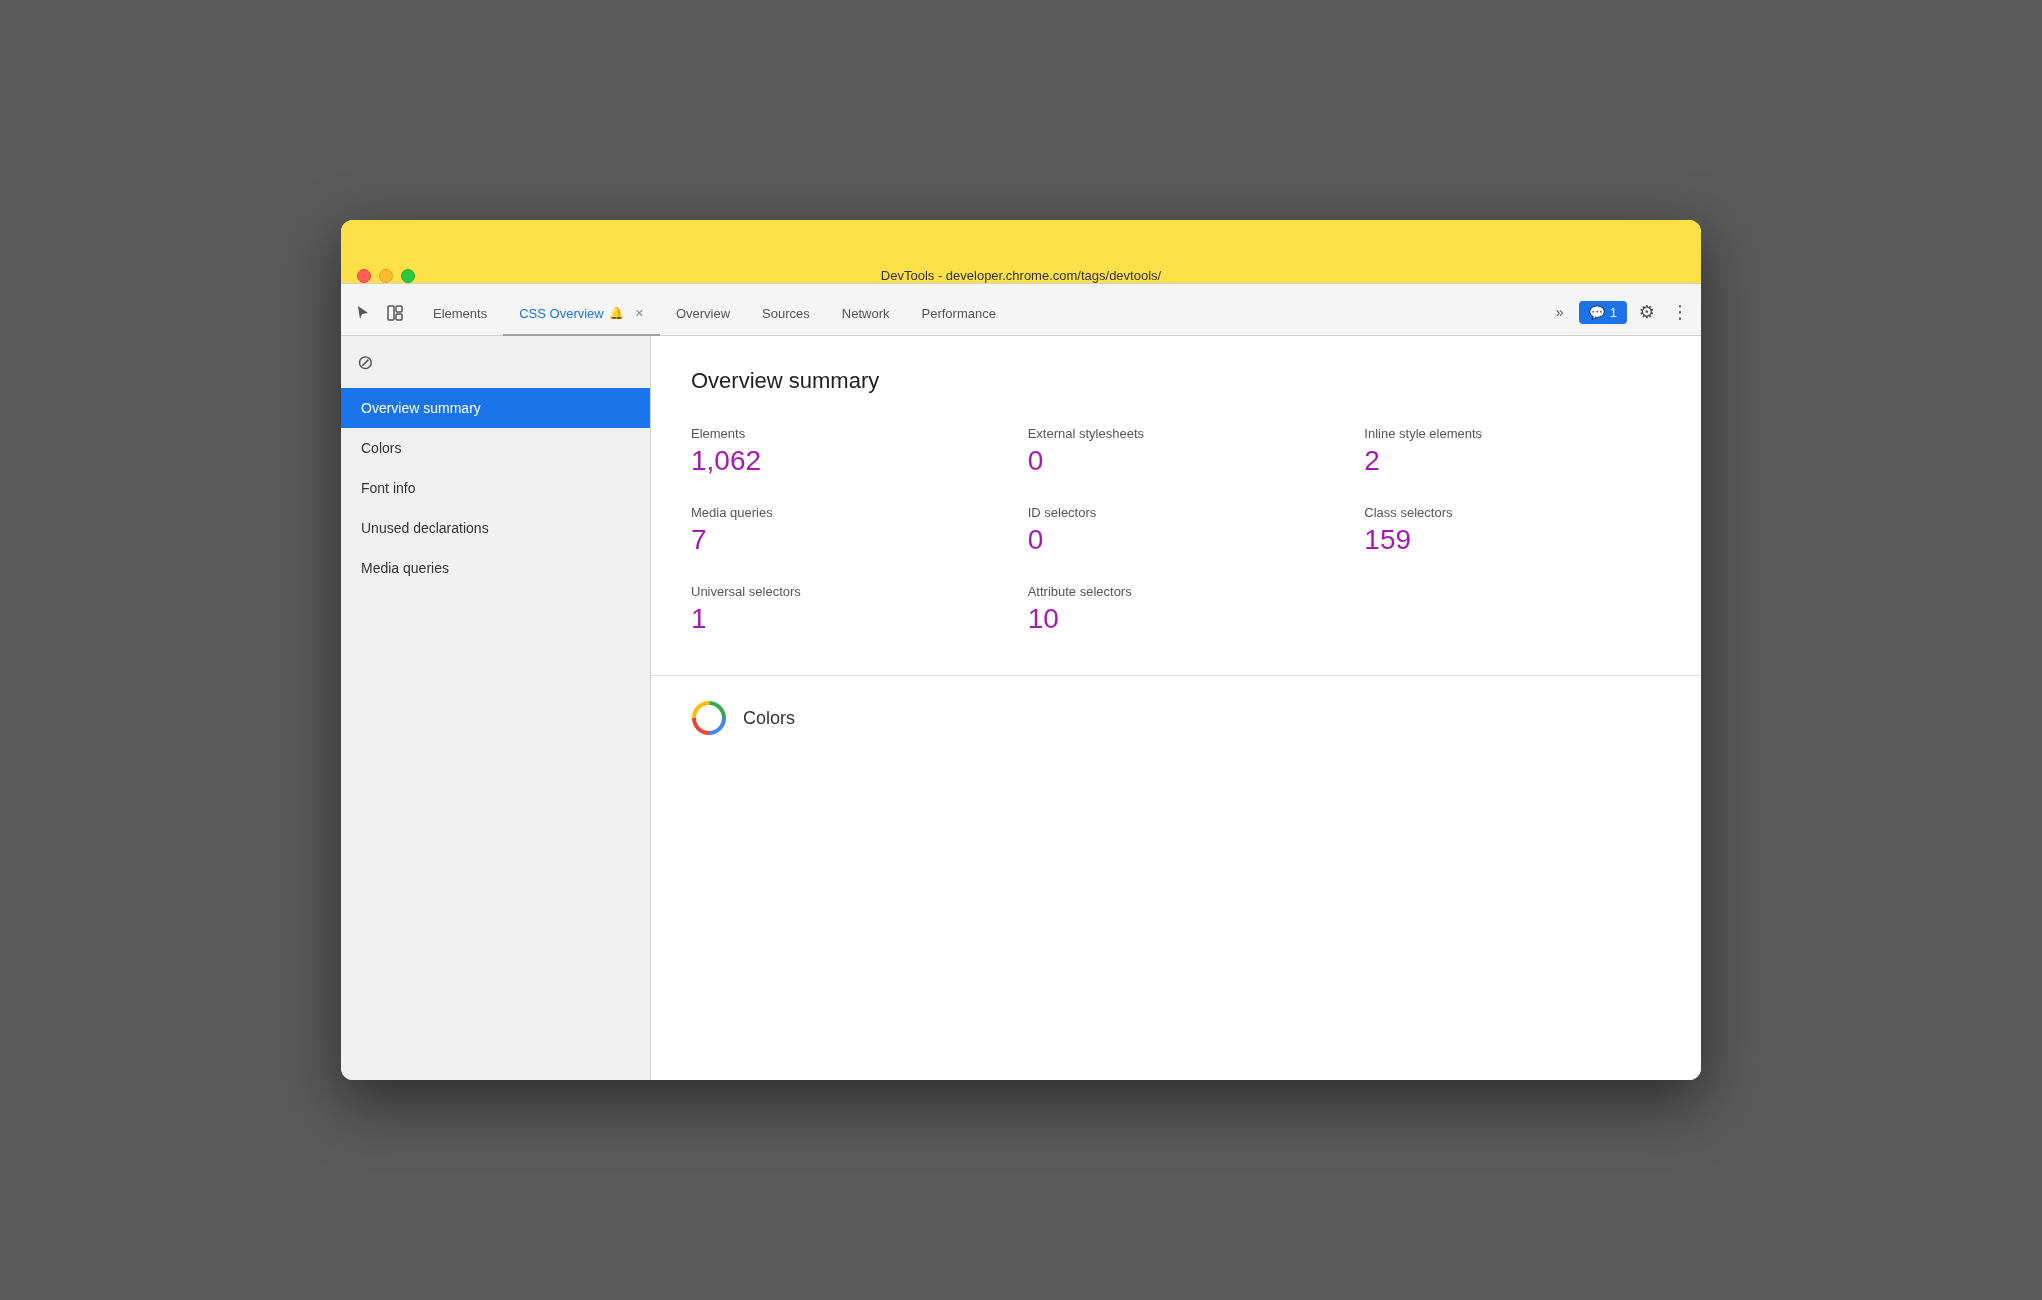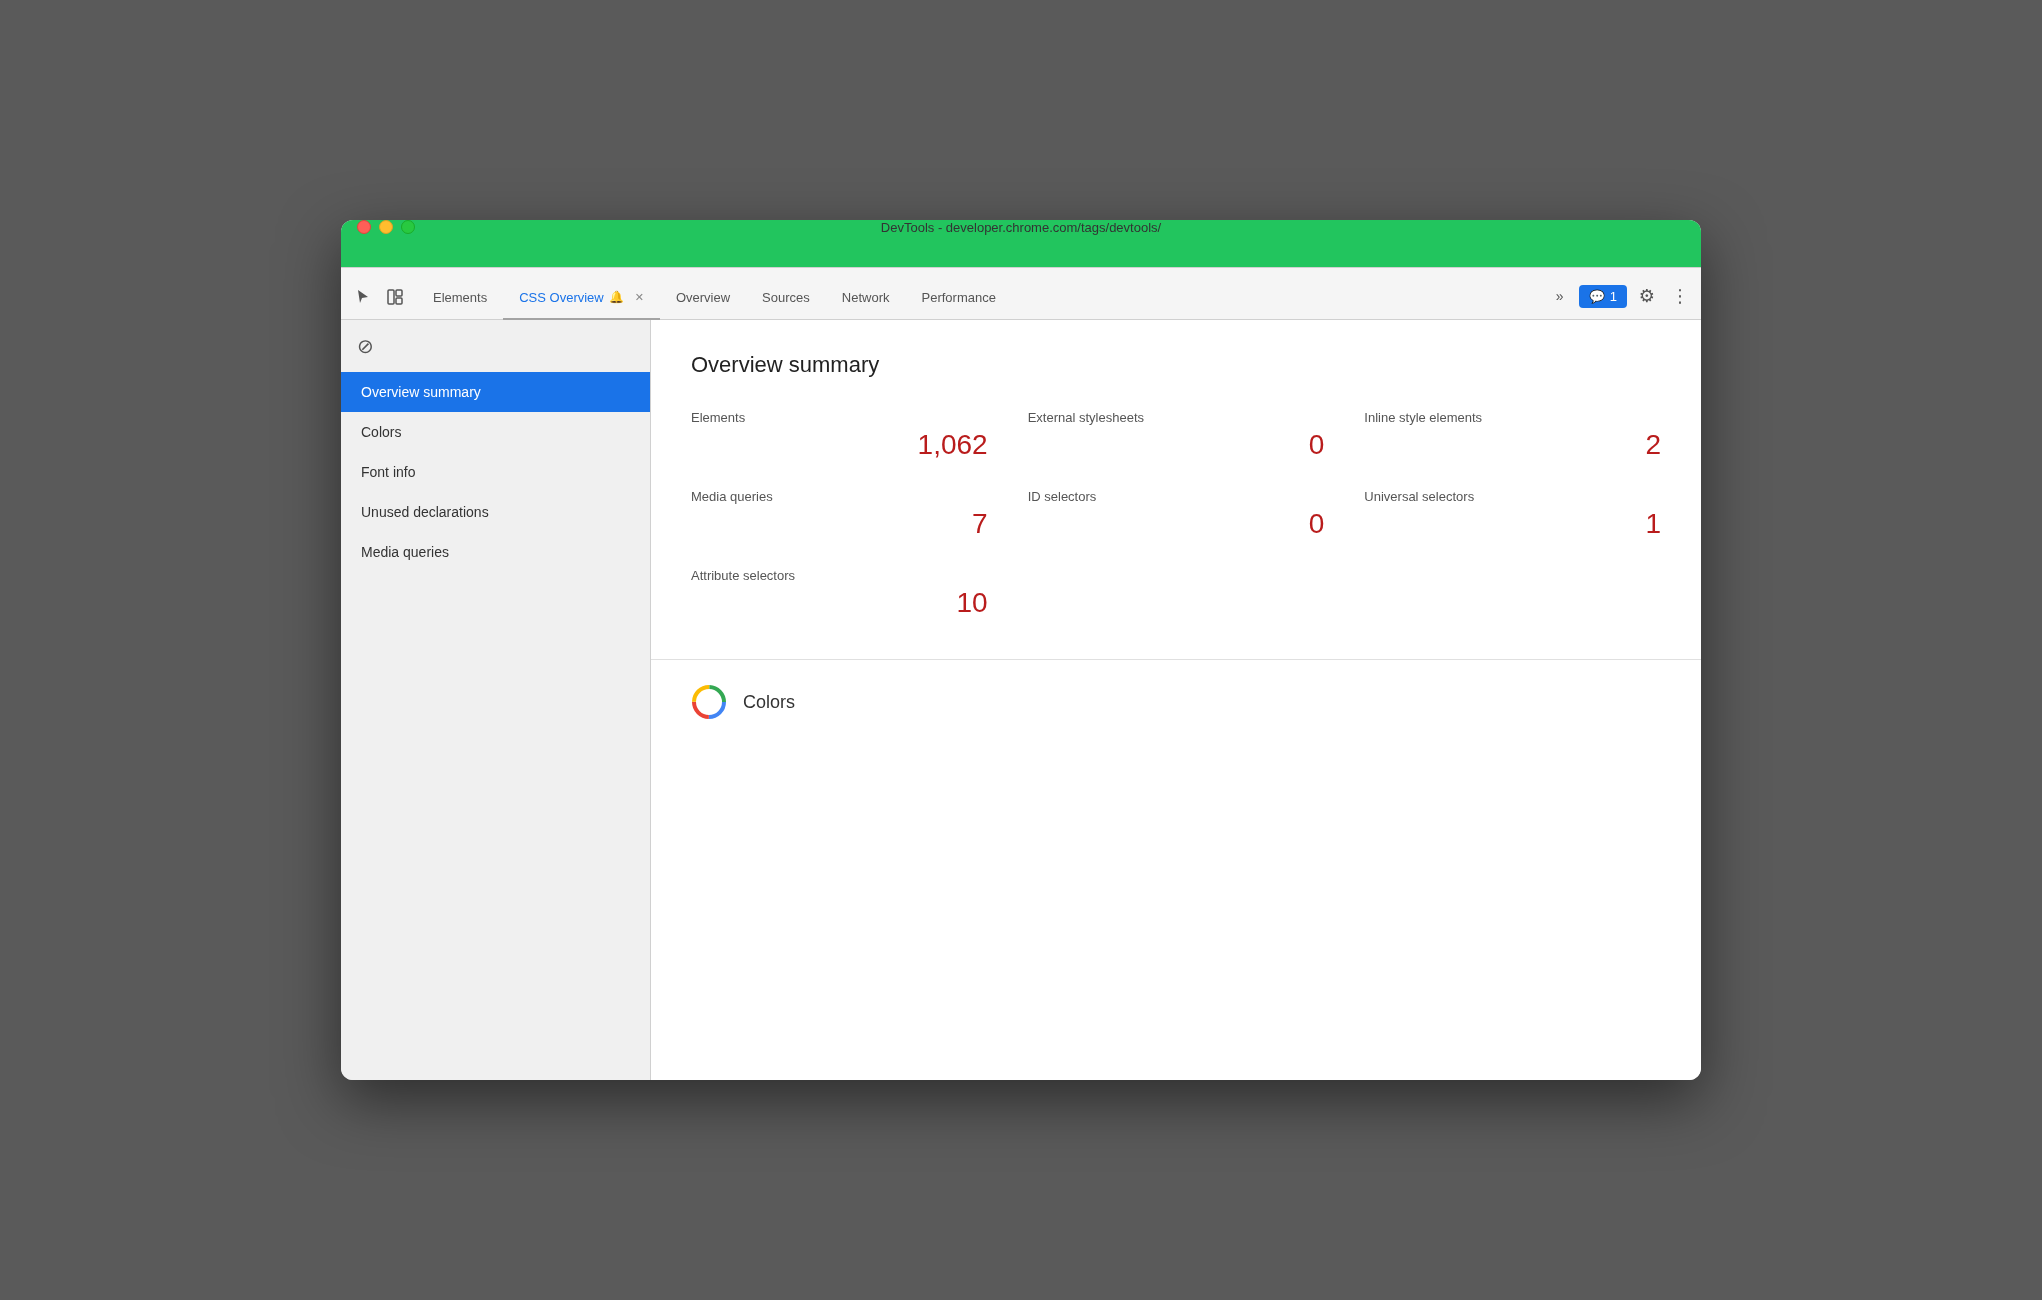--- a/index.html
+++ b/index.html
@@ -19,24 +19,24 @@
       background: #f0f0f0;
       border-radius: 12px;
       box-shadow: 0 20px 60px rgba(0,0,0,0.5);
       overflow: hidden;
       display: flex;
       flex-direction: column;
     }
 
     
     .title-bar {
-      background: #22c55e;
-      height: 48px;
-      display: flex;
-      align-items: flex-start;
+      background: #fde047;
+      height: 64px;
+      display: flex;
+      align-items: flex-end;
       padding: 0 16px;
       position: relative;
       border-bottom: 1px solid #d0d0d0;
       flex-shrink: 0;
     }
 
     .traffic-lights {
       display: flex;
       gap: 8px;
       position: absolute;
@@ -243,23 +243,22 @@
       gap: 4px;
     }
 
     .stat-label {
       font-size: 13px;
       color: #555;
     }
 
     .stat-value {
       font-size: 28px;
-      color: #b91c1c;
+      color: #a21caf;
       font-weight: 300;
-      text-align: right;
     }
 
     
     .colors-section {
       padding: 24px 40px;
       display: flex;
       align-items: center;
       gap: 16px;
     }
 
@@ -399,20 +398,24 @@
           <div class="stat-item">
             <span class="stat-label">Media queries</span>
             <span class="stat-value">7</span>
           </div>
 
           <div class="stat-item">
             <span class="stat-label">ID selectors</span>
             <span class="stat-value">0</span>
           </div>
           <div class="stat-item">
+            <span class="stat-label">Class selectors</span>
+            <span class="stat-value">159</span>
+          </div>
+          <div class="stat-item">
             <span class="stat-label">Universal selectors</span>
             <span class="stat-value">1</span>
           </div>
 
           <div class="stat-item">
             <span class="stat-label">Attribute selectors</span>
             <span class="stat-value">10</span>
           </div>
           <div class="stat-item"></div>
         </div>

